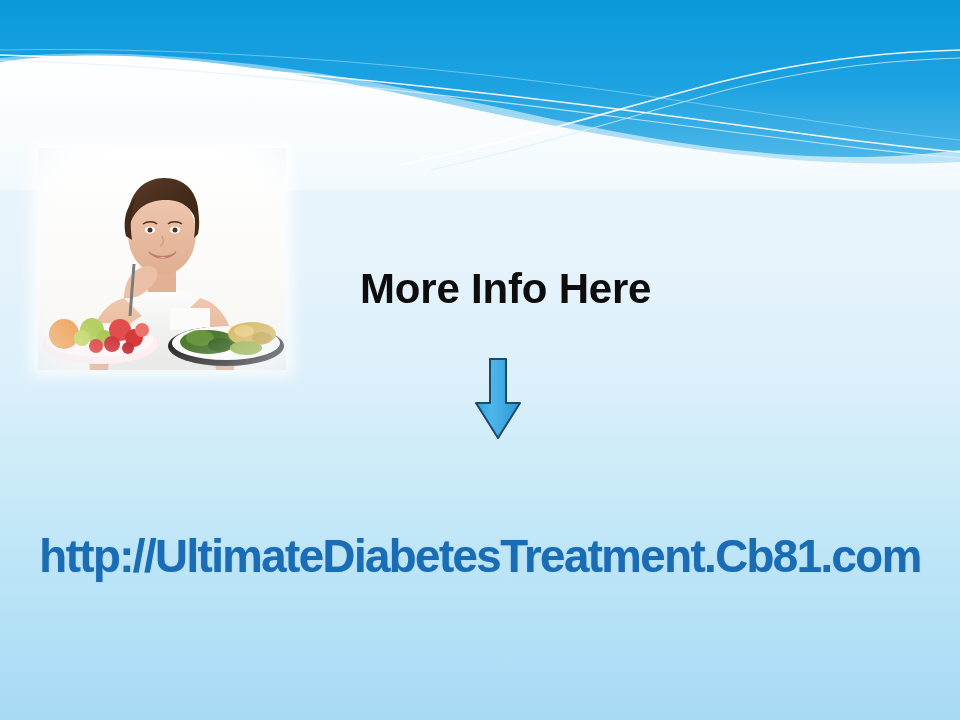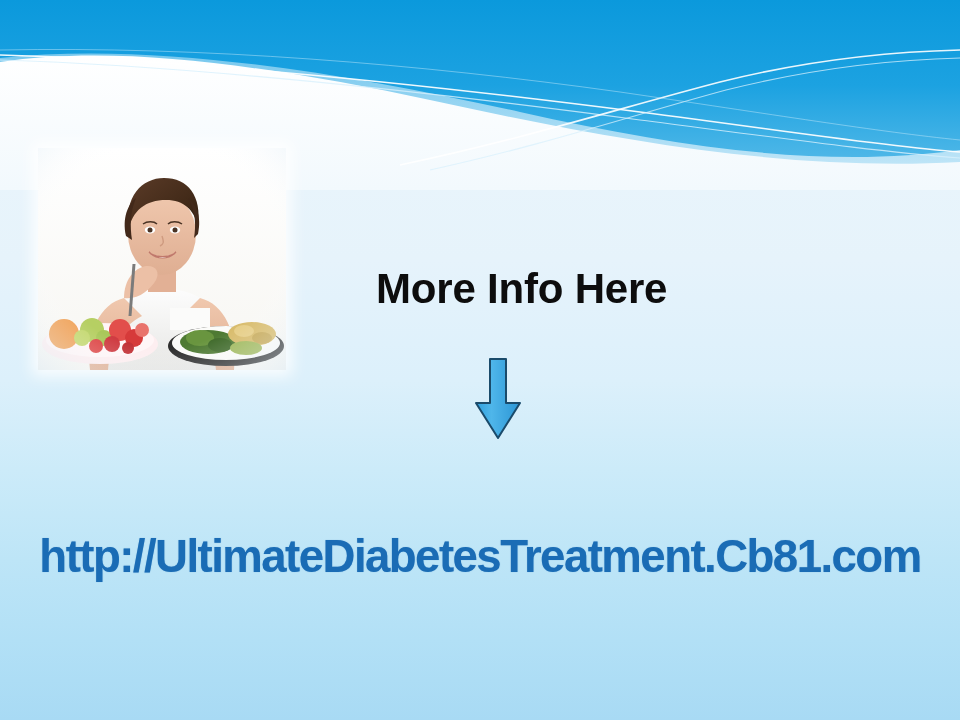--- a/index.html
+++ b/index.html
@@ -45,21 +45,21 @@
     height: 222px;
     overflow: hidden;
     background: #fdfdfb;
     box-shadow: 0 0 14px 6px rgba(255,255,255,0.85);
   }
   .photo svg { display: block; }
 
   
   .headline {
     position: absolute;
-    left: 376px;
+    left: 360px;
     top: 268px;
     font-size: 42px;
     font-weight: bold;
     color: #0d0d0d;
     letter-spacing: -0.2px;
     white-space: nowrap;
     line-height: 1;
   }
 
   

